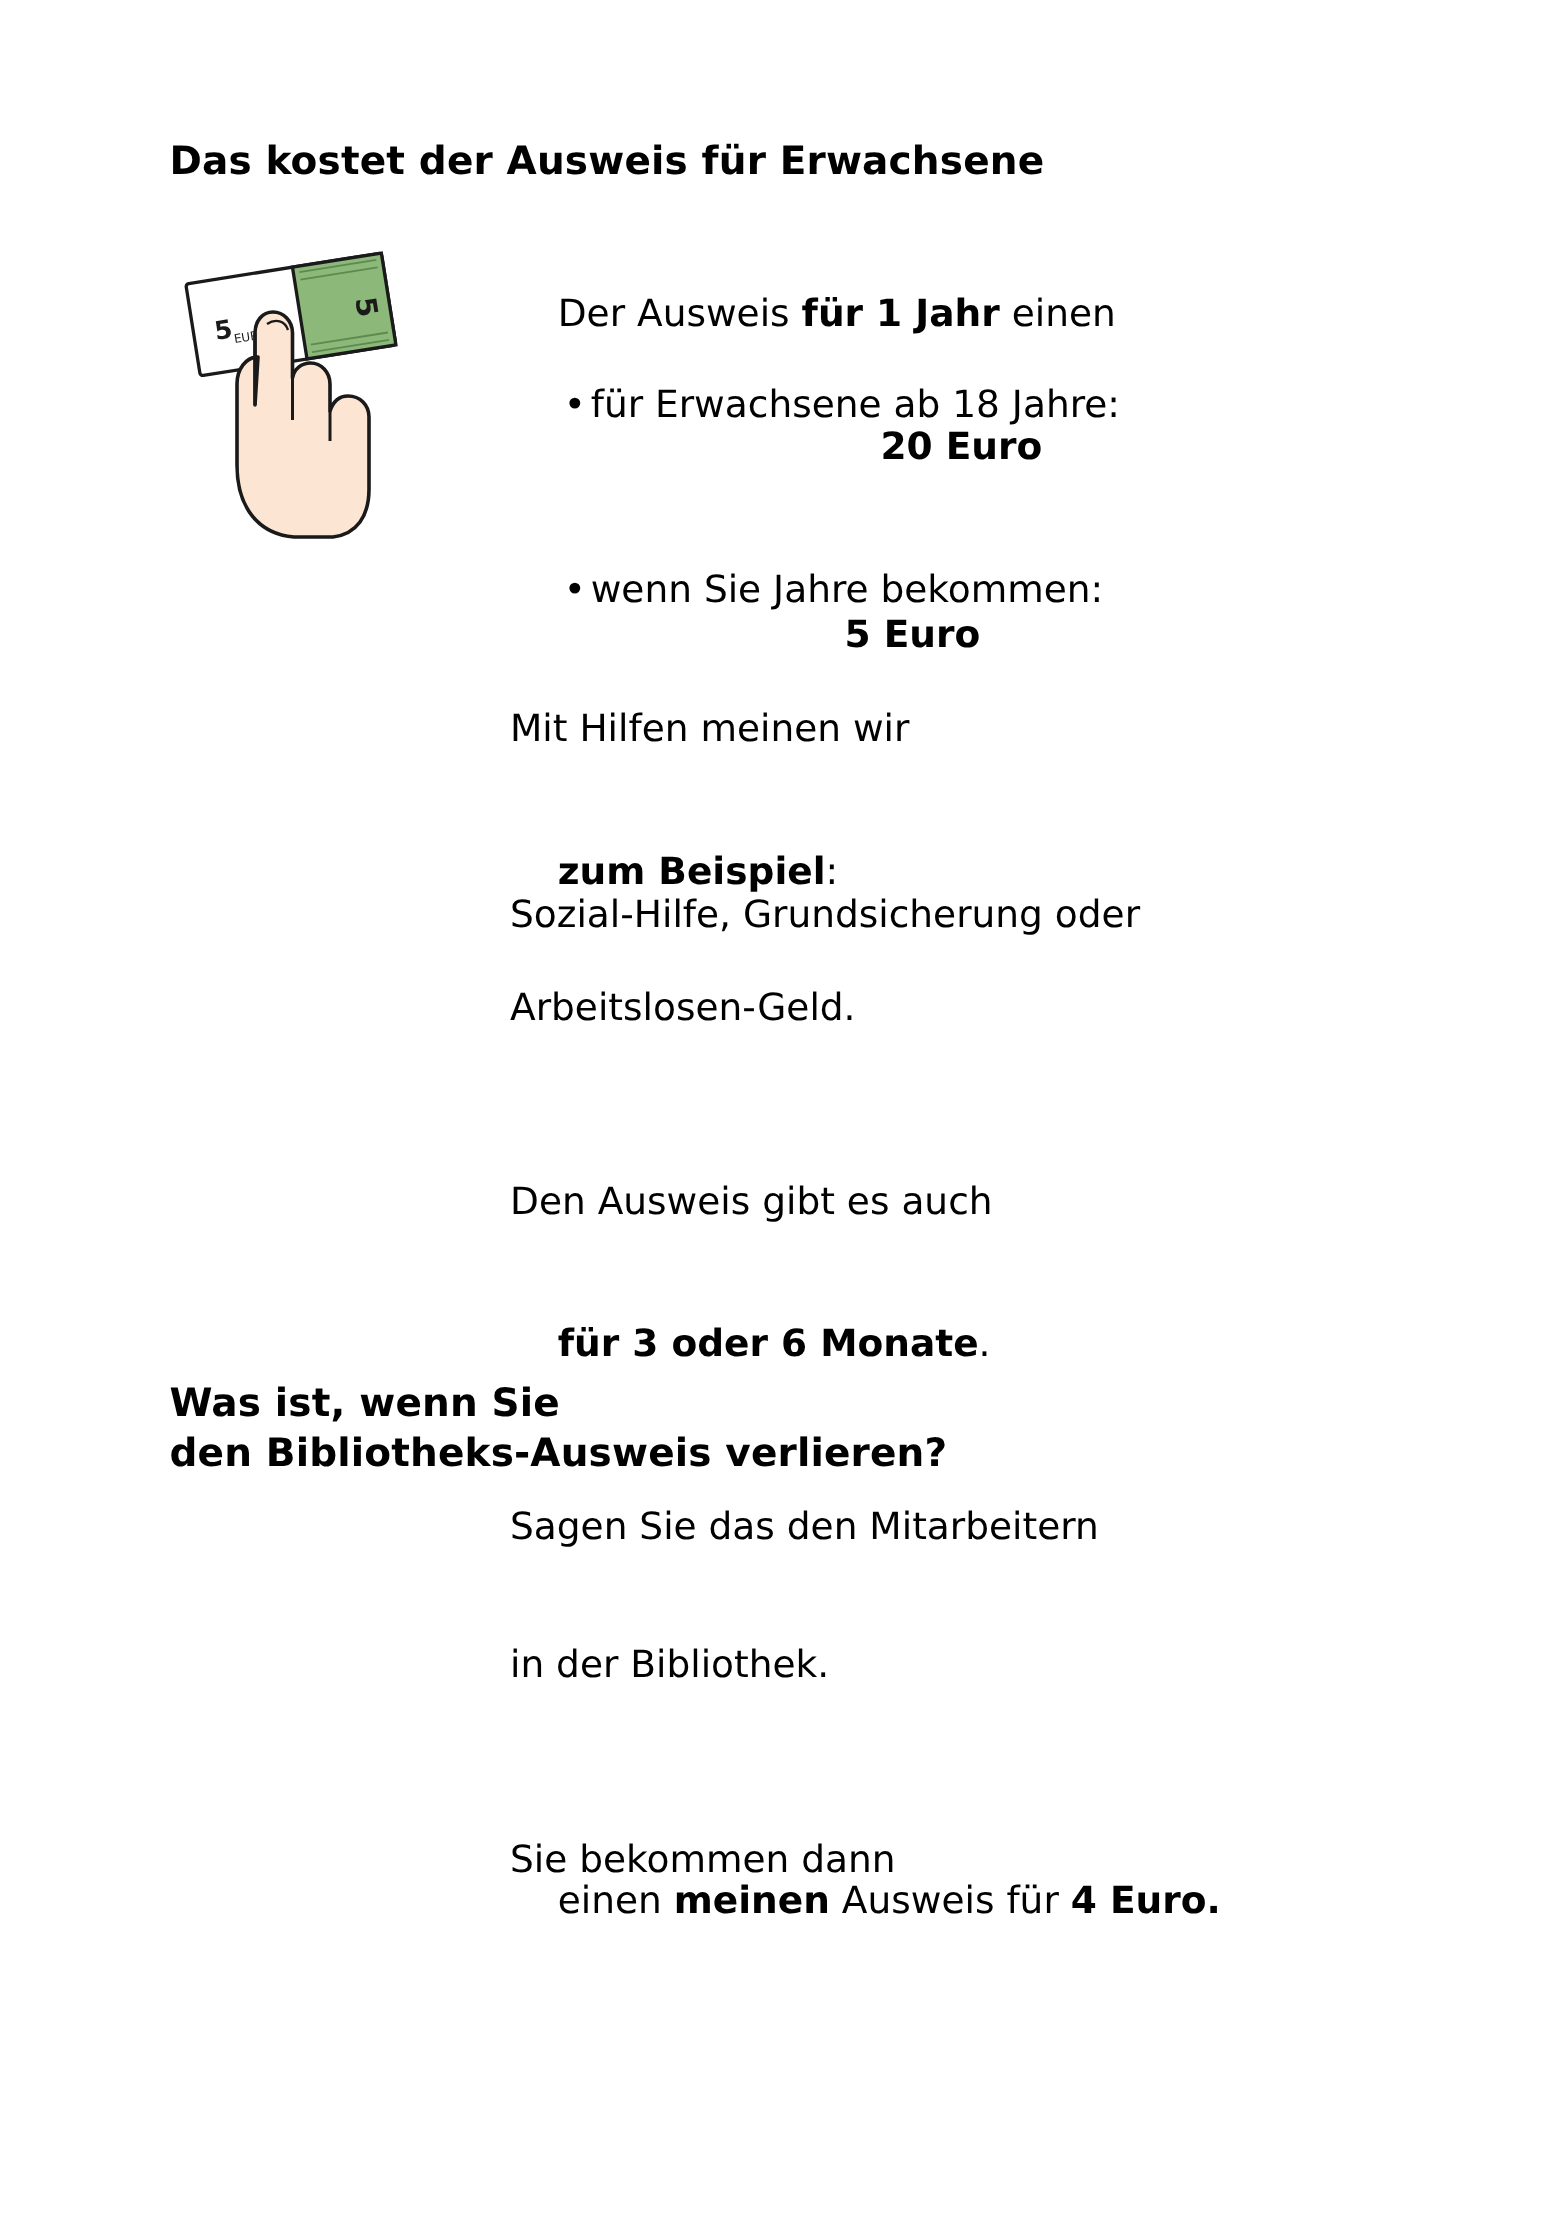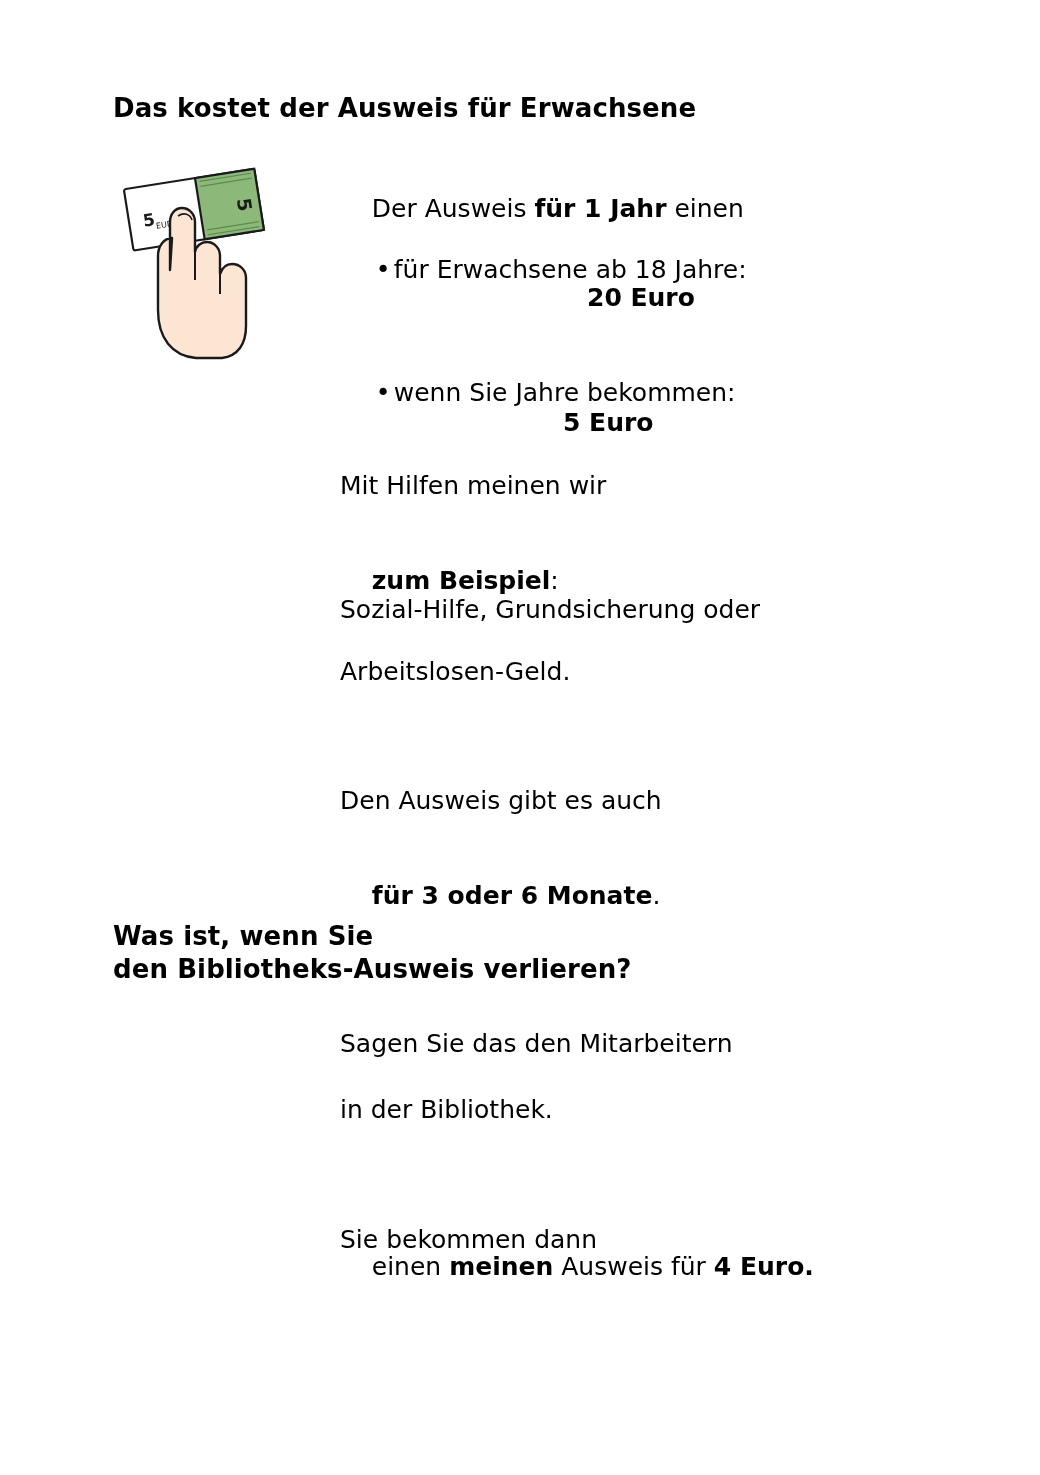--- a/index.html
+++ b/index.html
@@ -150,21 +150,21 @@
 
   <div class="body-line sub-indent" style="top:656px;">Arbeitslosen-Geld.</div>
 
   <div class="body-line" style="top:847px;">
     <span class="bold">für 3 oder 6 Monate</span><span>.</span>
   </div>
 
   <div class="heading" id="heading-lost">Was ist, wenn Sie
 den Bibliotheks-Ausweis verlieren?</div>
 
-  <div class="body-line" style="top:1028px;">Sagen Sie das den Mitarbeitern</div>
+  <div class="body-line" style="top:1002px;">Sagen Sie das den Mitarbeitern</div>
 
   <div class="body-line" style="top:1094px;">in der Bibliothek.</div>
 
   <div class="body-line" style="top:1224px;">Sie bekommen dann</div>
 
   <div class="body-line" style="top:1218px;">
     <span>einen </span><span class="bold">meinen</span><span> Ausweis für </span><span class="bold">4 Euro.</span>
   </div>
 
 </div>

